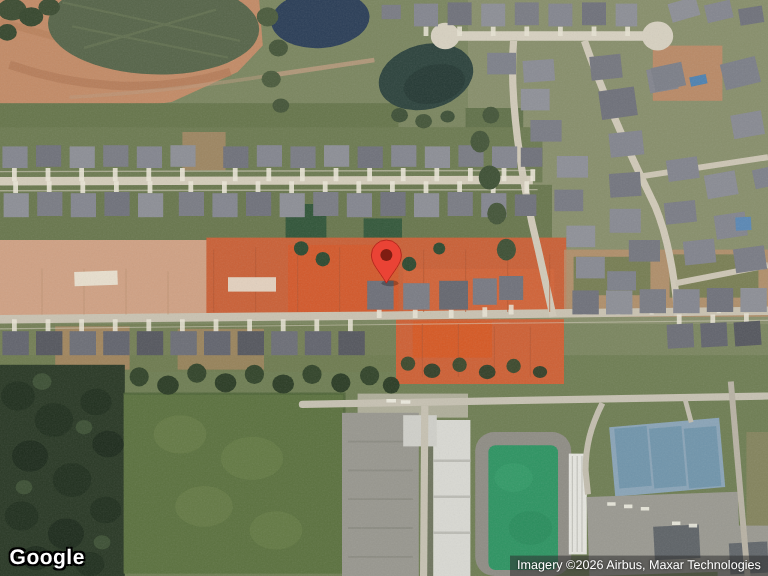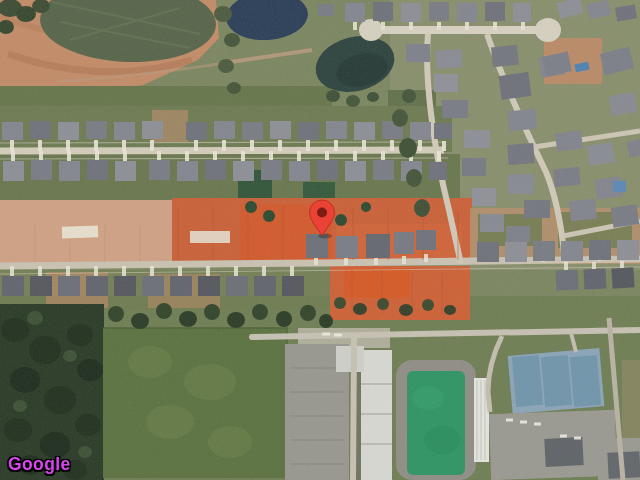--- a/index.html
+++ b/index.html
@@ -1,20 +1,20 @@
 <!DOCTYPE html>
 <html><head>
 <meta charset="utf-8">
 <style>
   html,body{margin:0;padding:0;background:#222;}
   .viewport{position:relative;width:640px;height:480px;overflow:hidden;font-family:"Liberation Sans",sans-serif;}
   .viewport svg{position:absolute;left:0;top:0;display:block;}
   .logo{
     position:absolute;left:8px;bottom:5px;
-    font-size:17.5px;font-weight:bold;color:#d946ef;letter-spacing:.4px;
+    font-size:17.5px;font-weight:bold;color:#ffffff;letter-spacing:.4px;
     text-shadow:-1.5px -1.5px 0 #000,1.5px -1.5px 0 #000,-1.5px 1.5px 0 #000,1.5px 1.5px 0 #000,0 0 3px #000;
     user-select:none;
   }
   .attribution{
     position:absolute;right:0;bottom:0;height:17px;line-height:17px;
     background:rgba(48,48,48,0.55);color:#ffffff;font-size:10.5px;
     padding:0 6px;white-space:nowrap;text-shadow:0 0 2px rgba(0,0,0,.8);
   }
 </style>
 </head>
@@ -272,13 +272,16 @@
         <path d="M506,420h7M520,422h7M534,424h7M560,436h7M574,438h7M322,334h8M334,335h8" fill="none" stroke="#ecebdf" stroke-width="3" stroke-linecap="butt" opacity="0.9"></path>
       </g>
     <rect width="640" height="480" filter="url(#noise)" opacity="0.10"></rect>
     <g id="pin" transform="translate(322 236)">
       <ellipse cx="3" cy="0" rx="7" ry="2.5" fill="#000000" opacity="0.25"></ellipse>
       <path id="pin-body" stroke-width="0.8" d="M0,0 C-6.5,-11 -12.5,-16 -12.5,-23.5 A12.5,12.5 0 1 1 12.5,-23.5 C12.5,-16 6.5,-11 0,0 Z" fill="#EA4335" stroke="#B3271D"></path>
       <circle id="pin-inner" cy="-23.5" r="5" fill="#7F1D12"></circle>
     </g>
   </svg>
   <div class="logo">Google</div>
+  <div class="attribution">
+    <span>Imagery ©2026 Airbus, Maxar Technologies</span>
+  </div>
 </div>
 
 </body></html>

